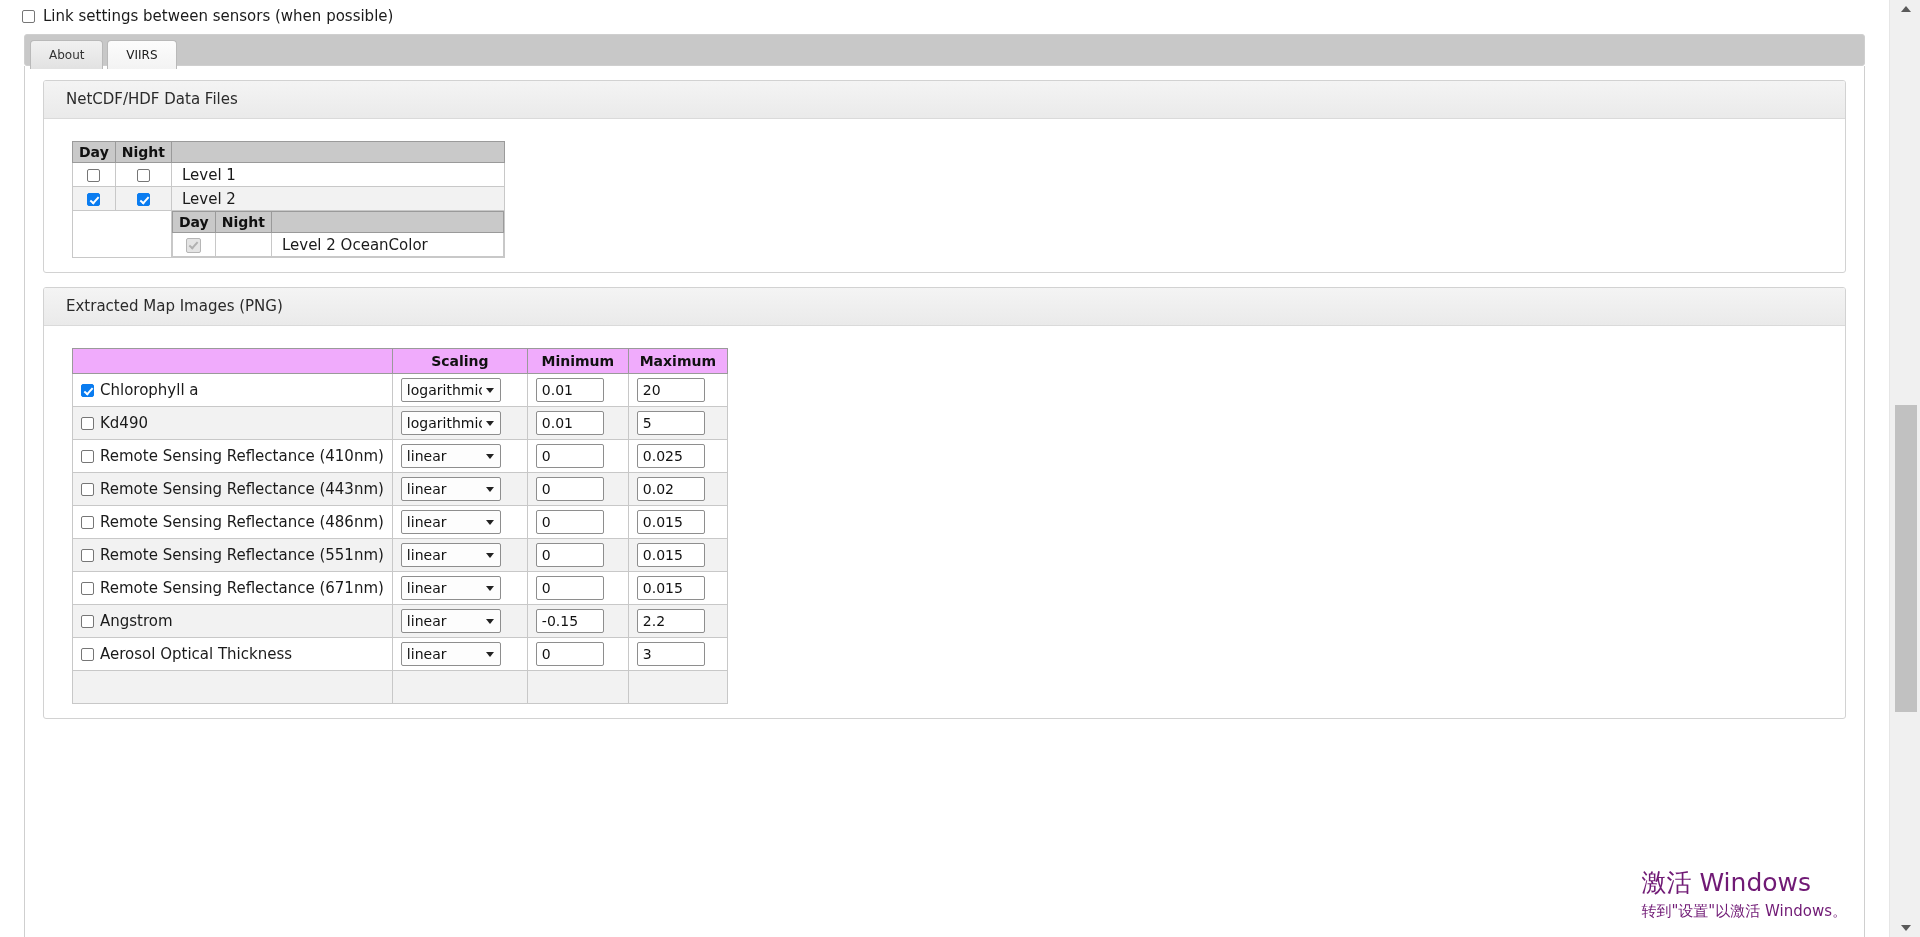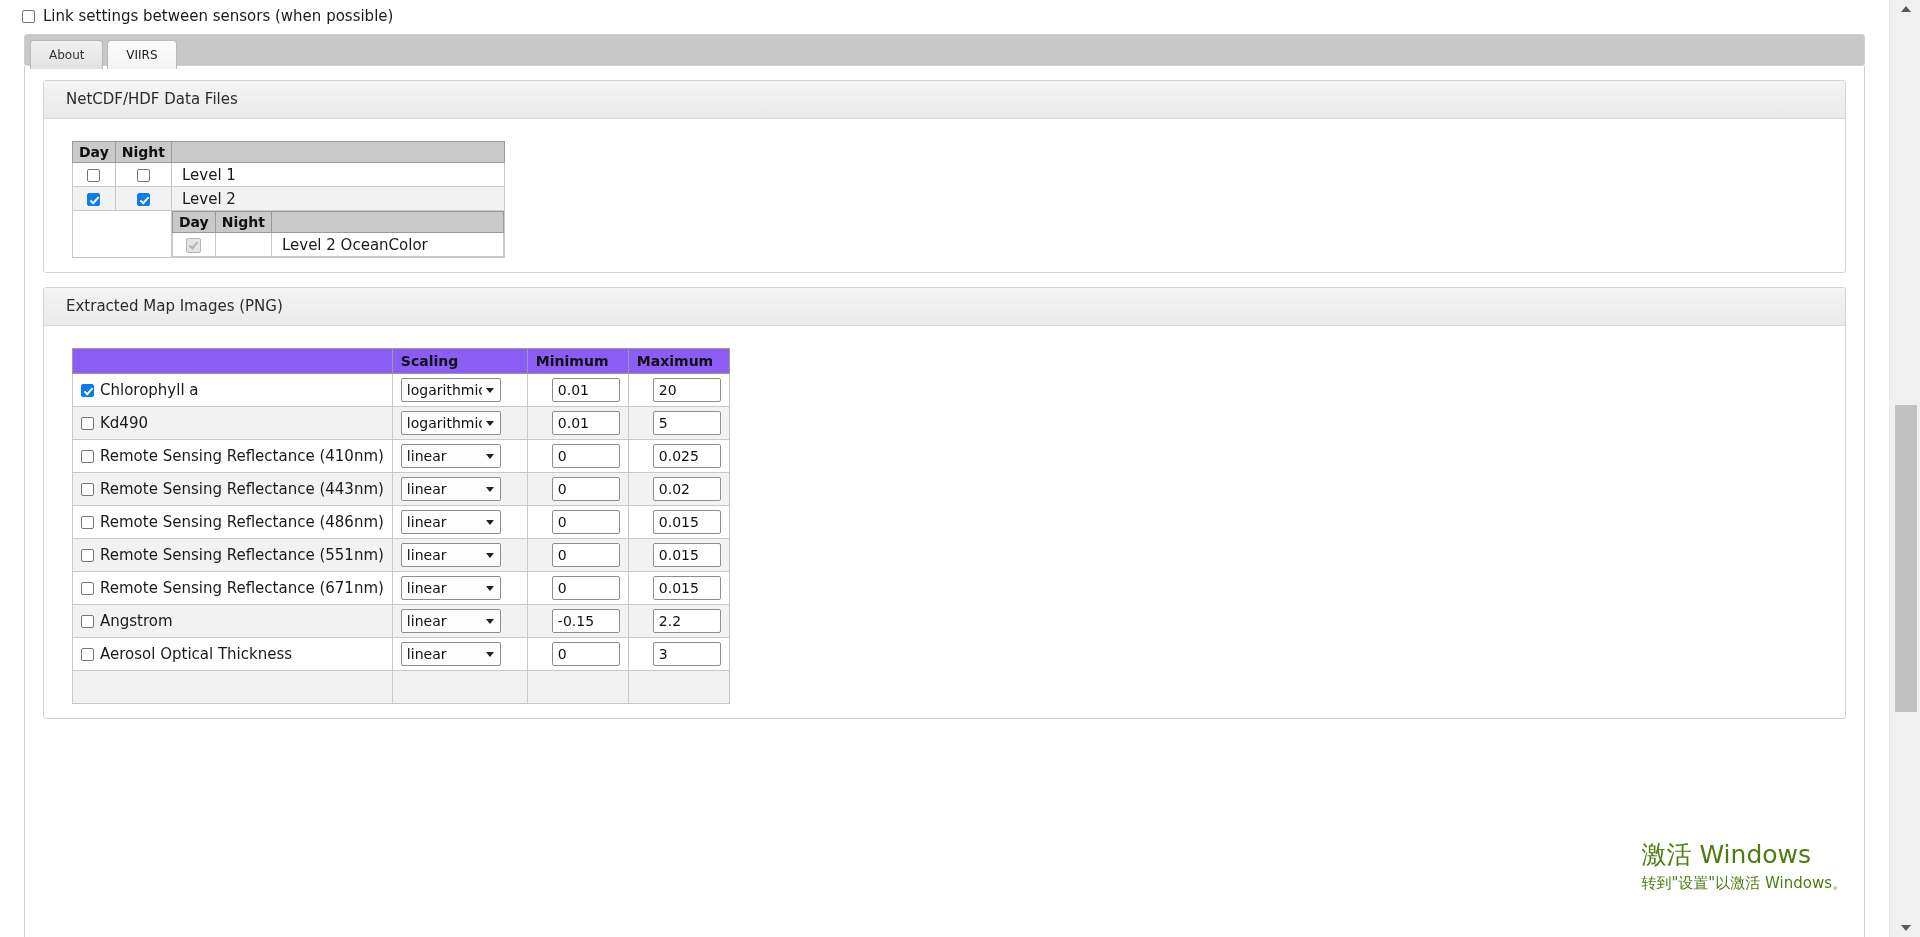--- a/index.html
+++ b/index.html
@@ -238,25 +238,25 @@
   }
   .opt-warn { color: #e8110f; margin-left: 6px; }
 
   
   table.params {
     border-collapse: collapse;
     font-size: 15px;
     margin-left: 0;
   }
   table.params th {
-    background: #8b5cf6;
+    background: #f0abfc;
     border: 1px solid #9a9a9a;
     font-weight: bold;
     font-size: 14px;
-    text-align: left;
+    text-align: center;
     padding: 4px 8px;
     color: #111;
   }
   table.params th.c-name { width: 292px; }
   table.params th.c-scale { width: 118px; }
   table.params th.c-min { width: 84px; }
   table.params th.c-max { width: 82px; }
   table.params td {
     border: 1px solid #c8c8c8;
     background: #fff;
@@ -305,30 +305,29 @@
     width: 68px;
     height: 24px;
     font-size: 14px;
     font-family: "DejaVu Sans", "Liberation Sans", sans-serif;
     border: 1px solid #8e8e8e;
     border-radius: 2px;
     padding: 1px 5px;
     color: #111;
     background: #fff;
     box-sizing: border-box;
-    margin-left: 16px;
   }
 
   
   .watermark {
     position: absolute;
     right: 42px;
-    bottom: 44px;
+    bottom: 16px;
     text-align: left;
-    color: #4d7c0f;
+    color: #701a75;
     pointer-events: none;
     user-select: none;
     line-height: 1.25;
   }
   .watermark .wm1 { font-size: 25px; }
   .watermark .wm2 { font-size: 15px; margin-top: 4px; }
 
   
   #scrollbar {
     position: absolute;

